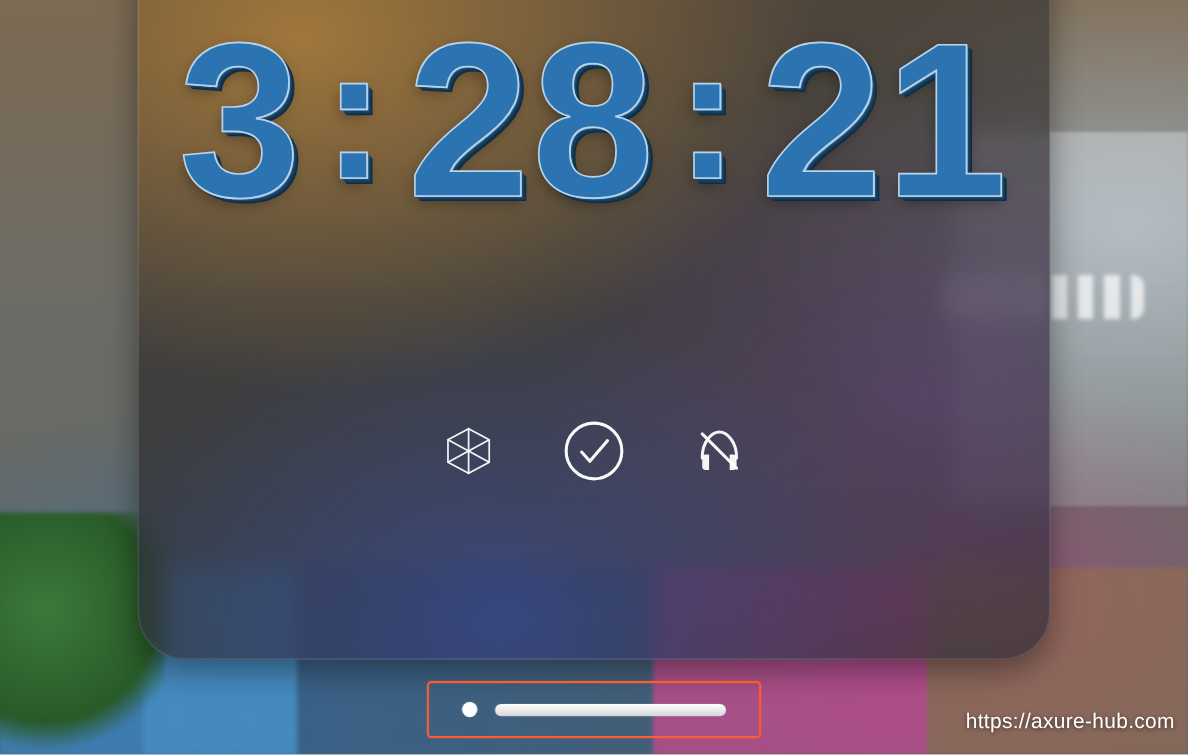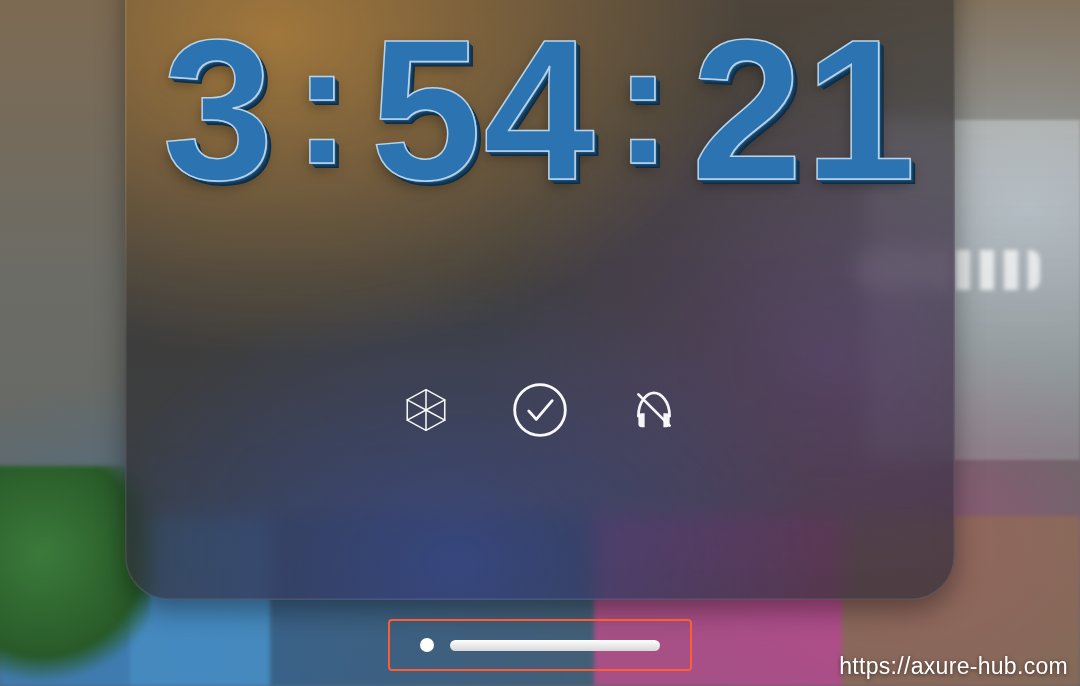--- a/index.html
+++ b/index.html
@@ -171,43 +171,43 @@
     width: 210px; height: 11px;
     border-radius: 6px;
     background: linear-gradient(180deg, #ffffff, #d7d7d9);
     flex: 0 0 auto;
   }
 
   
   .watermark {
     position: absolute;
     right: 12px;
-    bottom: 6px;
+    bottom: 18px;
     color: #fff;
-    font-size: 23px;
+    font-size: 19px;
     letter-spacing: 0.3px;
     text-shadow: 0 1px 4px rgba(0,0,0,0.6);
   }
 </style>
 </head>
 <body>
 
 <div class="scene">
 
   <div class="env-floor"></div>
   <div class="env-plant"></div>
   <div class="env-window"></div>
   <div class="env-ceiling-lights"></div>
 
   <div class="panel">
 
     <div class="time-row">
       <span class="digit">3</span>
       <span class="colon">:</span>
-      <span class="digit">54</span>
+      <span class="digit">28</span>
       <span class="colon">:</span>
       <span class="digit">21</span>
     </div>
 
     <div class="icon-row">
 
       <div class="icon-slot" aria-label="cube-wireframe-icon">
         <svg width="50" height="50" viewBox="0 0 64 64" fill="none" stroke="rgba(255,255,255,0.95)" stroke-width="2" stroke-linejoin="round" stroke-linecap="round">
 
           <polygon points="32,6 56,19 56,45 32,58 8,45 8,19"></polygon>

